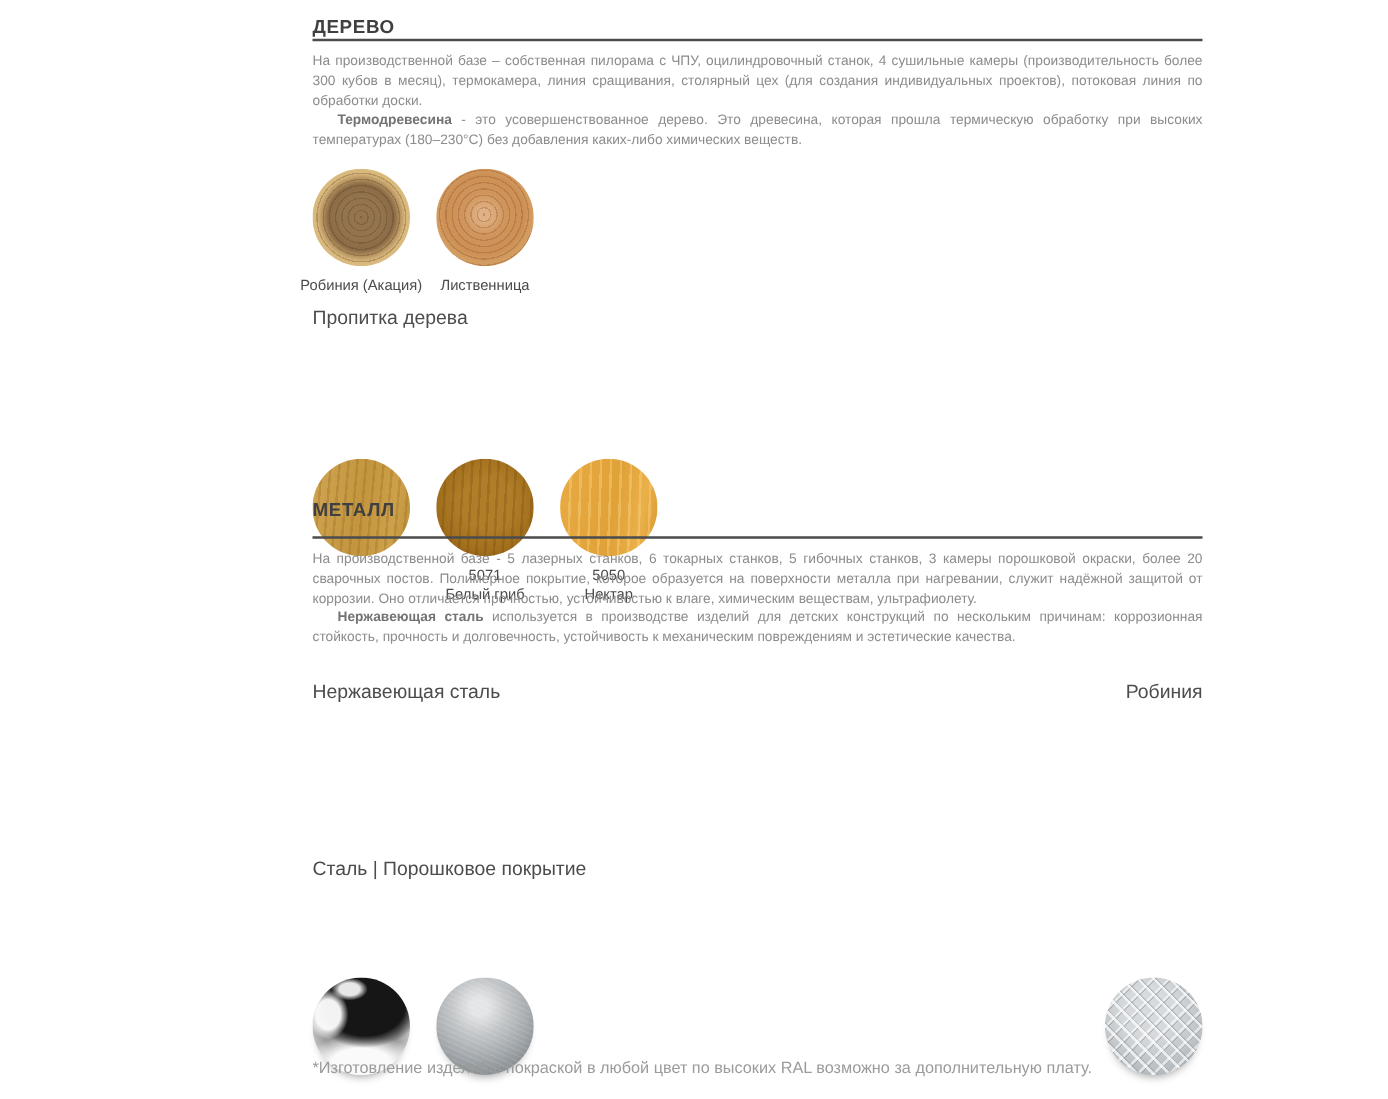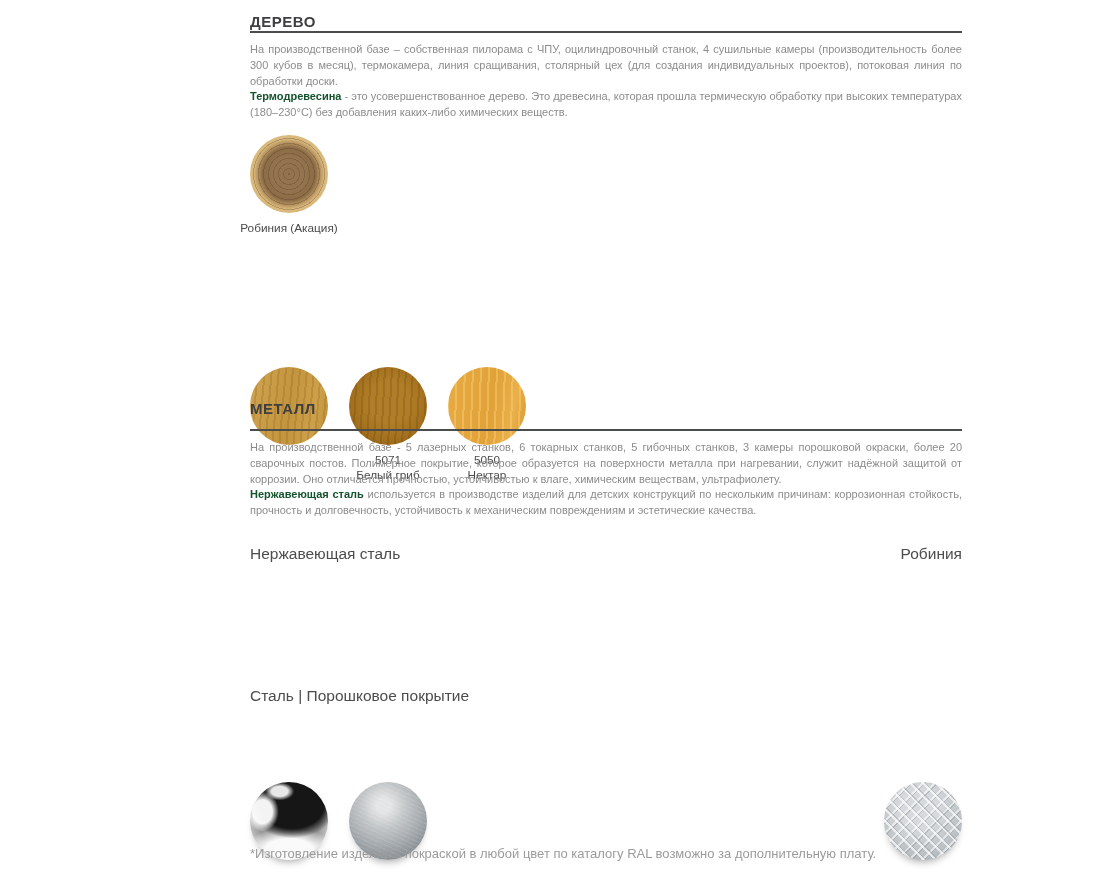--- a/index.html
+++ b/index.html
@@ -3,21 +3,21 @@
 <meta charset="utf-8">
 <style>
   html,body{margin:0;padding:0;background:#ffffff;}
   .page{position:relative;width:1110px;height:879px;background:#ffffff;overflow:hidden;
         font-family:"Liberation Sans",sans-serif;color:#8c8c8c;}
   .abs{position:absolute;left:250px;width:712px;}
 
   .sec-title{font-size:15px;font-weight:bold;color:#3f3f41;letter-spacing:.5px;margin:0;}
   .rule{height:2px;background:#4b4c4e;}
   .body-text{font-size:11px;line-height:15.8px;text-align:justify;color:#8c8c8c;margin:0;}
-  .body-text b{color:#14532d;font-weight:bold;}
+  .body-text b{color:#737373;font-weight:bold;margin-left:20px;}
   .sub-title{font-size:15.5px;color:#4c4c4c;margin:0;font-weight:normal;}
   .head-flex{display:flex;justify-content:space-between;}
 
   .row{display:flex;position:relative;}
   .cell{width:99px;flex:none;position:relative;}
   .circle{width:78px;height:78px;border-radius:50%;position:relative;}
   .lbl{margin-top:8px;width:140px;margin-left:-31px;text-align:center;
        font-size:11.8px;line-height:1.22;color:#4b4b4b;}
   .code{font-weight:bold;color:#3f3f41;}
   #imp-row .code{font-weight:normal;color:#4b4b4b;}
@@ -84,22 +84,29 @@
     <p class="body-text"><b>Термодревесина</b><span> - это усовершенствованное дерево. Это древесина, которая прошла термическую обработку при высоких температурах (180–230°С) без добавления каких-либо химических веществ.</span></p>
   </div>
 
   <div id="wood-row" class="abs row" style="top:135px">
       <div class="cell">
         <div class="circle sw-robinia"></div>
         <div class="lbl">
           <div class="name">Робиния (Акация)</div>
         </div>
       </div>
+      <div class="cell">
+        <div class="circle sw-larch"></div>
+        <div class="lbl">
+          <div class="name">Лиственница</div>
+        </div>
+      </div>
     </div>
 
+  <h3 class="abs sub-title" style="top:246px">Пропитка дерева</h3>
   <div id="imp-row" class="abs row" style="top:267px">
       <div class="cell">
         <div class="circle sw-imp-5064"></div>
       </div>
       <div class="cell">
         <div class="circle sw-imp-5071"></div>
         <div class="lbl">
           <div class="code">5071</div>
           <div class="name">Белый гриб</div>
         </div>
@@ -134,15 +141,15 @@
   <div class="cell">
         <div class="circle sw-mirror"></div>
       </div>
       <div class="cell">
         <div class="circle sw-matte"></div>
       </div>
     </div>
 
   <h3 class="abs sub-title" style="top:687px">Сталь | Порошковое покрытие</h3>
 
-  <p class="abs footnote" style="top:846px">*Изготовление изделий с покраской в любой цвет по каталогу RAL возможно за дополнительную плату.</p>
+  <p class="abs footnote" style="top:846px">*Изготовление изделий с покраской в любой цвет по высоких RAL возможно за дополнительную плату.</p>
 
 </div>
 
 </body></html>

